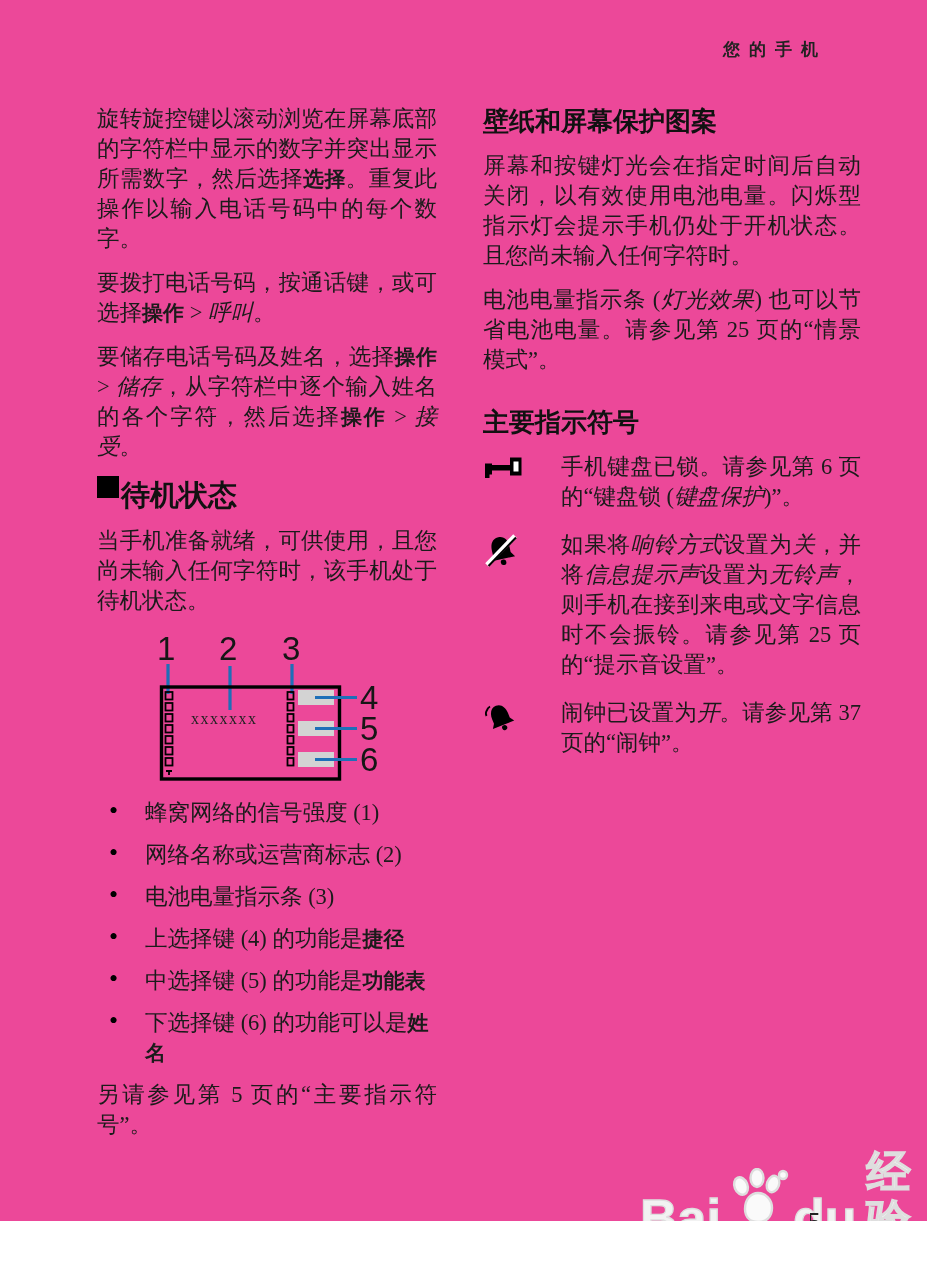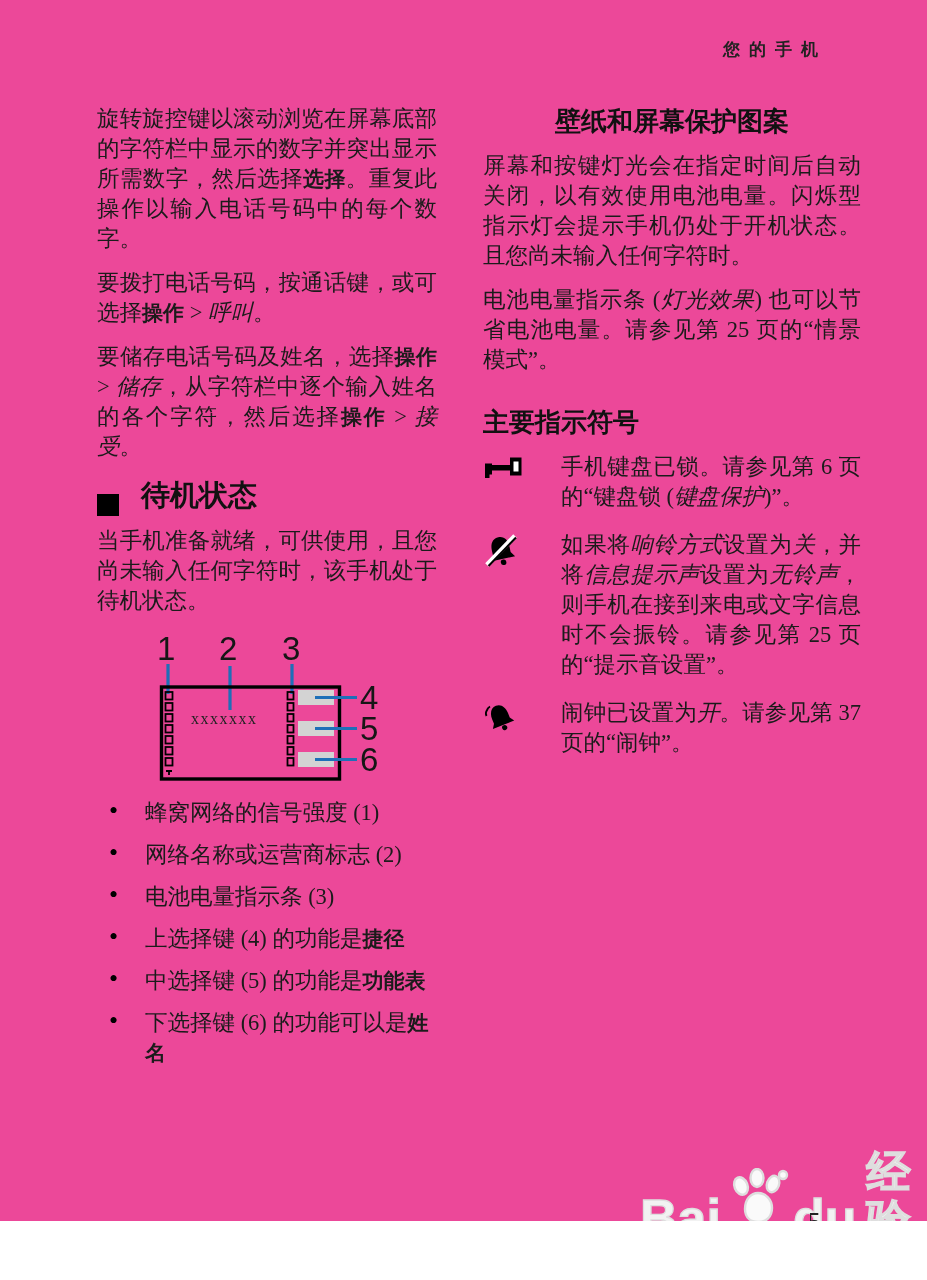--- a/index.html
+++ b/index.html
@@ -15,30 +15,30 @@
   }
   .col { position:absolute; top:104px; }
   .col-left  { left:97px;  width:340px; }
   .col-right { left:483px; width:378px; }
 
   p.body { margin:0 0 14px 0; font-size:22.5px; line-height:30px; text-align:justify; }
   .rb { font-family:"Liberation Sans", sans-serif; font-weight:700; font-size:21px; }
   .ri { font-style:italic; }
 
   h2.sec {
-    margin:14px 0 10px 0; display:flex; align-items:flex-end; gap:22px;
+    margin:14px 0 10px 0; display:flex; align-items:flex-start; gap:2px;
     font-family:"Liberation Sans", sans-serif; font-size:29px; font-weight:700; color:#111;
   }
   .sq { width:22px; height:22px; background:#000; flex:0 0 22px; }
 
   h3.sub {
     margin:24px 0 12px 0;
     font-family:"Liberation Sans", sans-serif; font-size:26px; font-weight:700; color:#111;
   }
-  h3.first { margin-top:0;text-align:center; }
+  h3.first { margin-top:0; }
 
   .diagram { position:relative; margin:4px 0 10px 38px; width:262px; height:154px; }
   .diagram svg { display:block; }
   .dg-num { font-family:"Liberation Sans", sans-serif; font-size:33px; fill:#161616; }
   .dg-x   { font-family:"Liberation Serif", serif; font-size:16px; letter-spacing:1.5px; fill:#222; }
 
   .bullets { margin-top:14px; }
   .bullet {
     position:relative; padding-left:48px; margin-bottom:12px;
     font-size:22.5px; line-height:30px;
@@ -143,20 +143,21 @@
 
     <div class="bullets">
       <div class="bullet"><span class="dot">•</span><span>蜂窝网络的信号强度 (1)</span><span class="rb"></span></div>
       <div class="bullet"><span class="dot">•</span><span>网络名称或运营商标志 (2)</span><span class="rb"></span></div>
       <div class="bullet"><span class="dot">•</span><span>电池电量指示条 (3)</span><span class="rb"></span></div>
       <div class="bullet"><span class="dot">•</span><span>上选择键 (4) 的功能是</span><span class="rb">捷径</span></div>
       <div class="bullet"><span class="dot">•</span><span>中选择键 (5) 的功能是</span><span class="rb">功能表</span></div>
       <div class="bullet"><span class="dot">•</span><span>下选择键 (6) 的功能可以是</span><span class="rb">姓名</span></div>
     </div>
 
+    <p class="body">另请参见第 5 页的“主要指示符号”。</p>
   </div>
 
   <div class="col col-right">
 
     <h3 class="sub first">壁纸和屏幕保护图案</h3>
 
     <p class="body">屏幕和按键灯光会在指定时间后自动关闭，以有效使用电池电量。闪烁型指示灯会提示手机仍处于开机状态。且您尚未输入任何字符时。</p>
     <p class="body"><span>电池电量指示条 (</span><span class="ri">灯光效果</span><span>) 也可以节省电池电量。请参见第 25 页的“情景模式”。</span></p>
 
     <h3 class="sub" style="margin-top:30px;">主要指示符号</h3>

